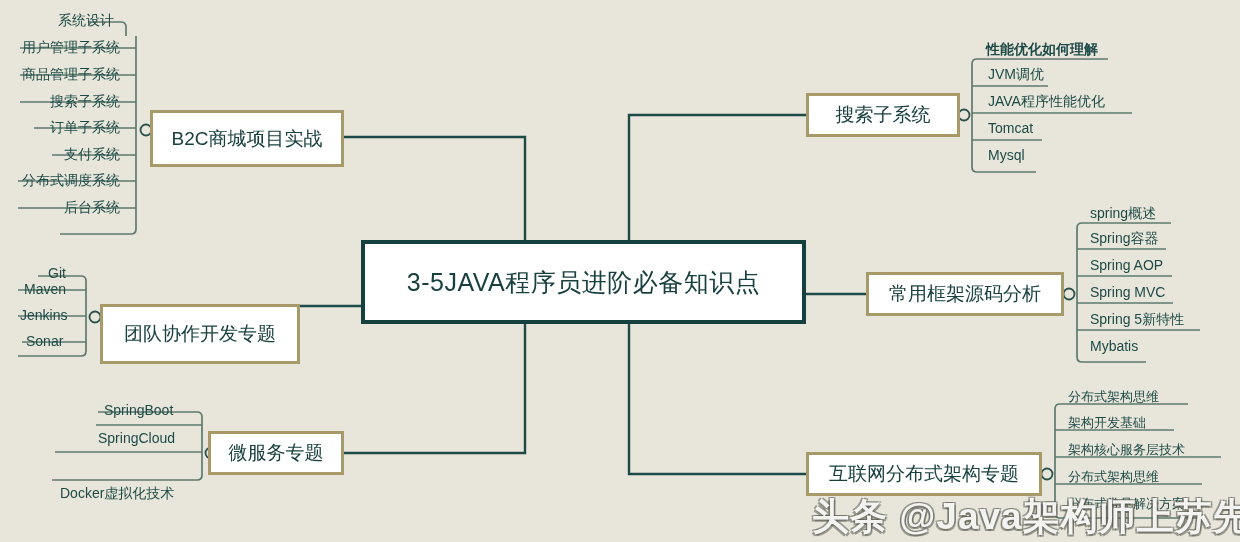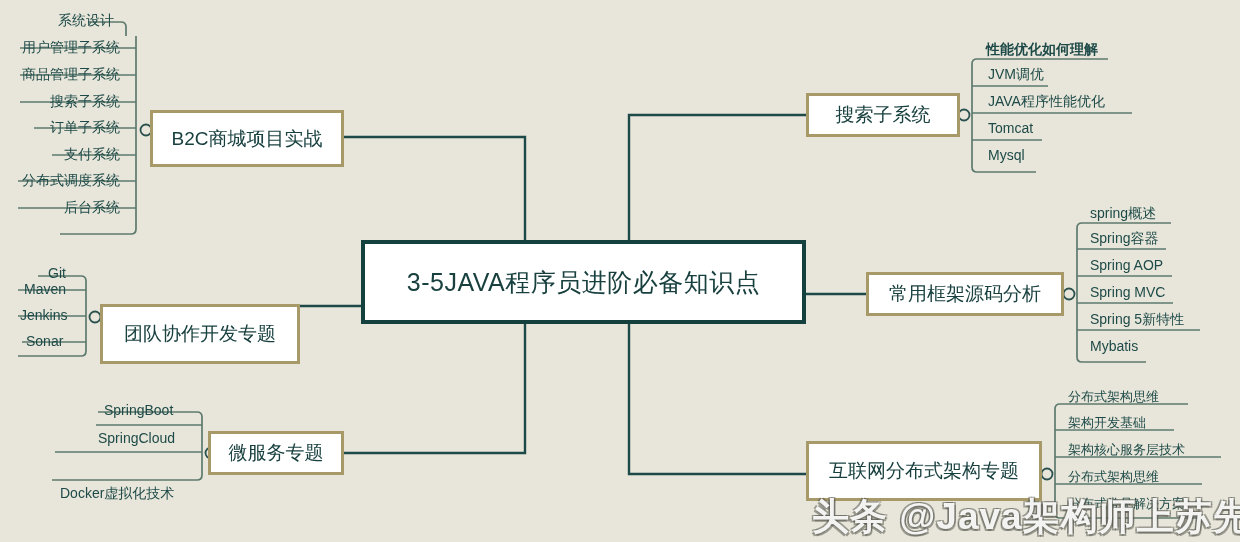--- a/index.html
+++ b/index.html
@@ -180,21 +180,21 @@
   </div>
 
   <div class="node branch" style="left:806px; top:93px; width:154px; height:44px;">
     <span>搜索子系统</span>
   </div>
 
   <div class="node branch" style="left:866px; top:272px; width:198px; height:44px;">
     <span>常用框架源码分析</span>
   </div>
 
-  <div class="node branch" style="left:806px; top:441px; width:236px; height:60px;">
+  <div class="node branch" style="left:806px; top:452px; width:236px; height:44px;">
     <span>互联网分布式架构专题</span>
   </div>
 
   <div class="leaf" style="left:58px;  top:12px;">系统设计</div>
   <div class="leaf" style="left:22px;  top:39px;">用户管理子系统</div>
   <div class="leaf" style="left:22px;  top:66px;">商品管理子系统</div>
   <div class="leaf" style="left:50px;  top:93px;">搜索子系统</div>
   <div class="leaf" style="left:50px;  top:119px;">订单子系统</div>
   <div class="leaf" style="left:64px;  top:146px;">支付系统</div>
   <div class="leaf" style="left:22px;  top:172px;">分布式调度系统</div>

